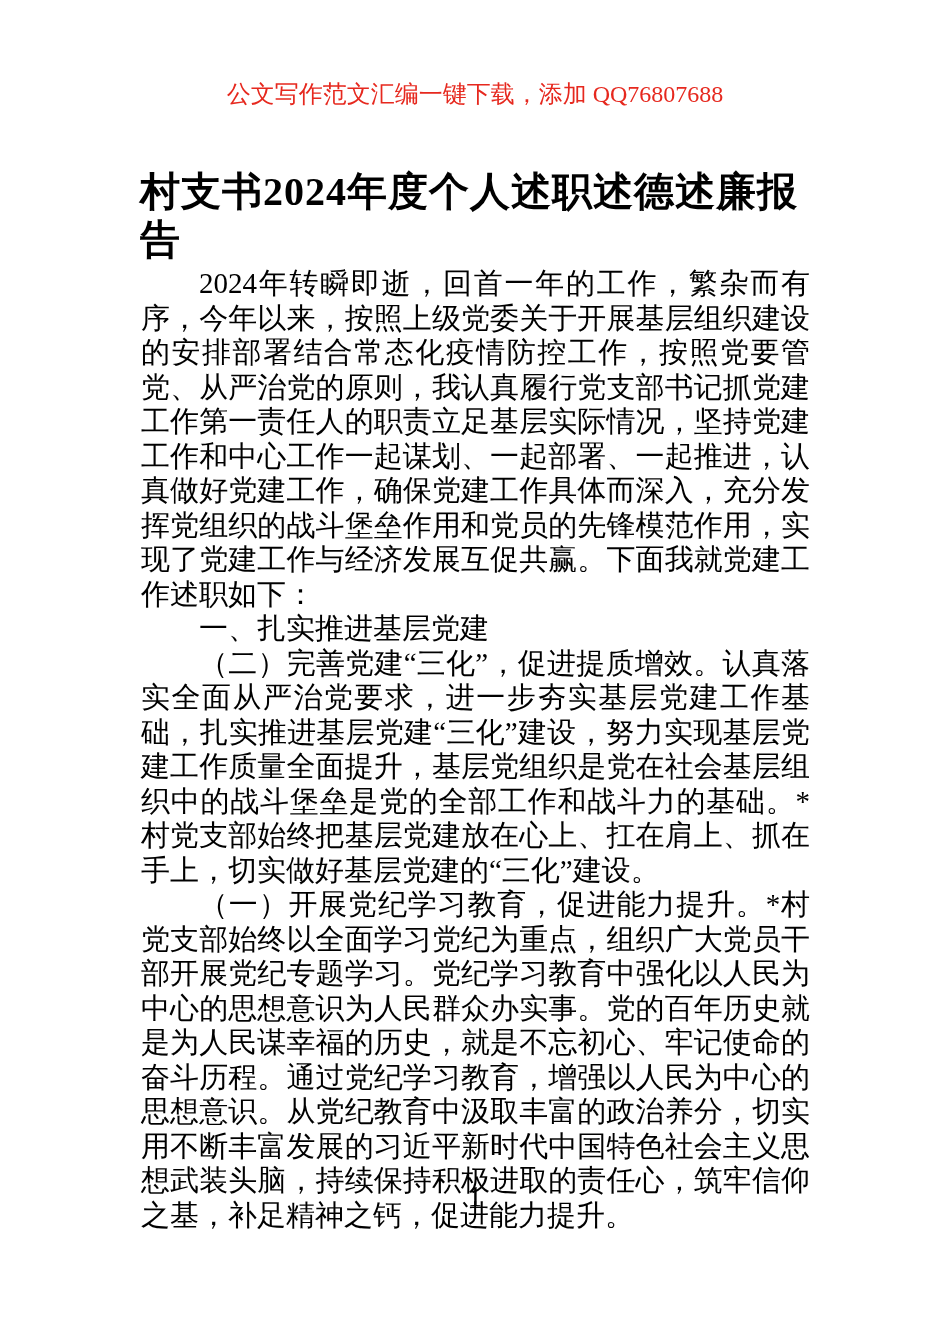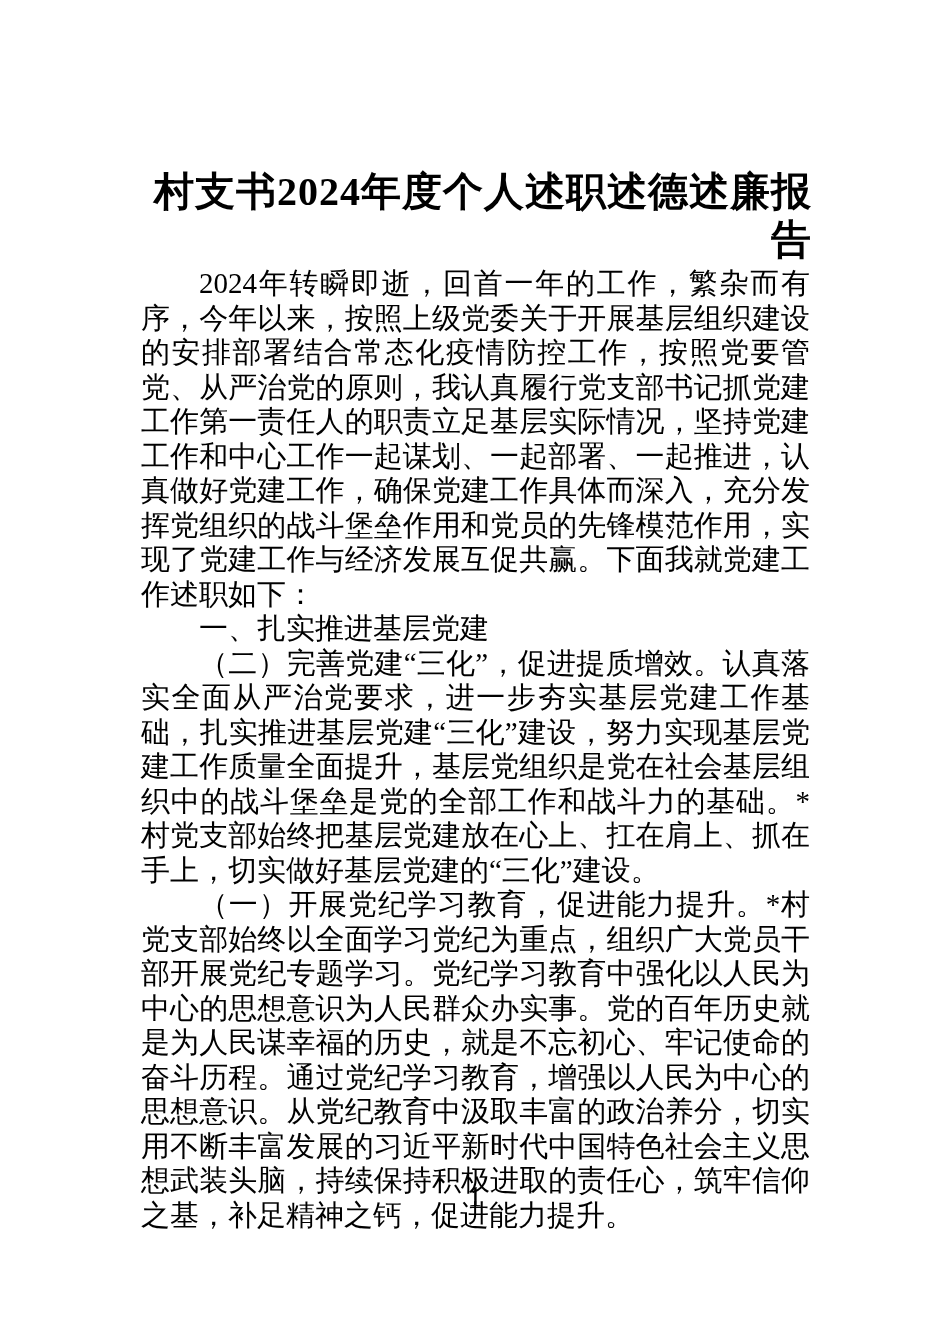--- a/index.html
+++ b/index.html
@@ -32,21 +32,21 @@
     font-size: 24px;
     line-height: 28px;
     color: var(--notice-red);
   }
   .title {
     position: absolute;
     top: 168px;
     left: 140px;
     right: 138px;
     margin: 0;
-    text-align: right;
+    text-align: left;
     font-size: 40px;
     line-height: 48px;
     font-weight: 700;
     letter-spacing: 1px;
     color: var(--text);
   }
   .body {
     position: absolute;
     top: 266px;
     left: 141px;
@@ -69,20 +69,21 @@
     font-size: 29px;
     line-height: 32px;
     color: var(--text);
   }
 </style>
 </head>
 <body>
 
 <div class="page">
 
+  <div class="notice">公文写作范文汇编一键下载，添加 QQ76807688</div>
 
   <h1 class="title">村支书2024年度个人述职述德述廉报告</h1>
 
   <div class="body">
     <p>2024年转瞬即逝，回首一年的工作，繁杂而有序，今年以来，按照上级党委关于开展基层组织建设的安排部署结合常态化疫情防控工作，按照党要管党、从严治党的原则，我认真履行党支部书记抓党建工作第一责任人的职责立足基层实际情况，坚持党建工作和中心工作一起谋划、一起部署、一起推进，认真做好党建工作，确保党建工作具体而深入，充分发挥党组织的战斗堡垒作用和党员的先锋模范作用，实现了党建工作与经济发展互促共赢。下面我就党建工作述职如下：</p>
     <p>一、扎实推进基层党建</p>
     <p>（二）完善党建“三化”，促进提质增效。认真落实全面从严治党要求，进一步夯实基层党建工作基础，扎实推进基层党建“三化”建设，努力实现基层党建工作质量全面提升，基层党组织是党在社会基层组织中的战斗堡垒是党的全部工作和战斗力的基础。*村党支部始终把基层党建放在心上、扛在肩上、抓在手上，切实做好基层党建的“三化”建设。</p>
     <p>（一）开展党纪学习教育，促进能力提升。*村党支部始终以全面学习党纪为重点，组织广大党员干部开展党纪专题学习。党纪学习教育中强化以人民为中心的思想意识为人民群众办实事。党的百年历史就是为人民谋幸福的历史，就是不忘初心、牢记使命的奋斗历程。通过党纪学习教育，增强以人民为中心的思想意识。从党纪教育中汲取丰富的政治养分，切实用不断丰富发展的习近平新时代中国特色社会主义思想武装头脑，持续保持积极进取的责任心，筑牢信仰之基，补足精神之钙，促进能力提升。</p>
   </div>
 

